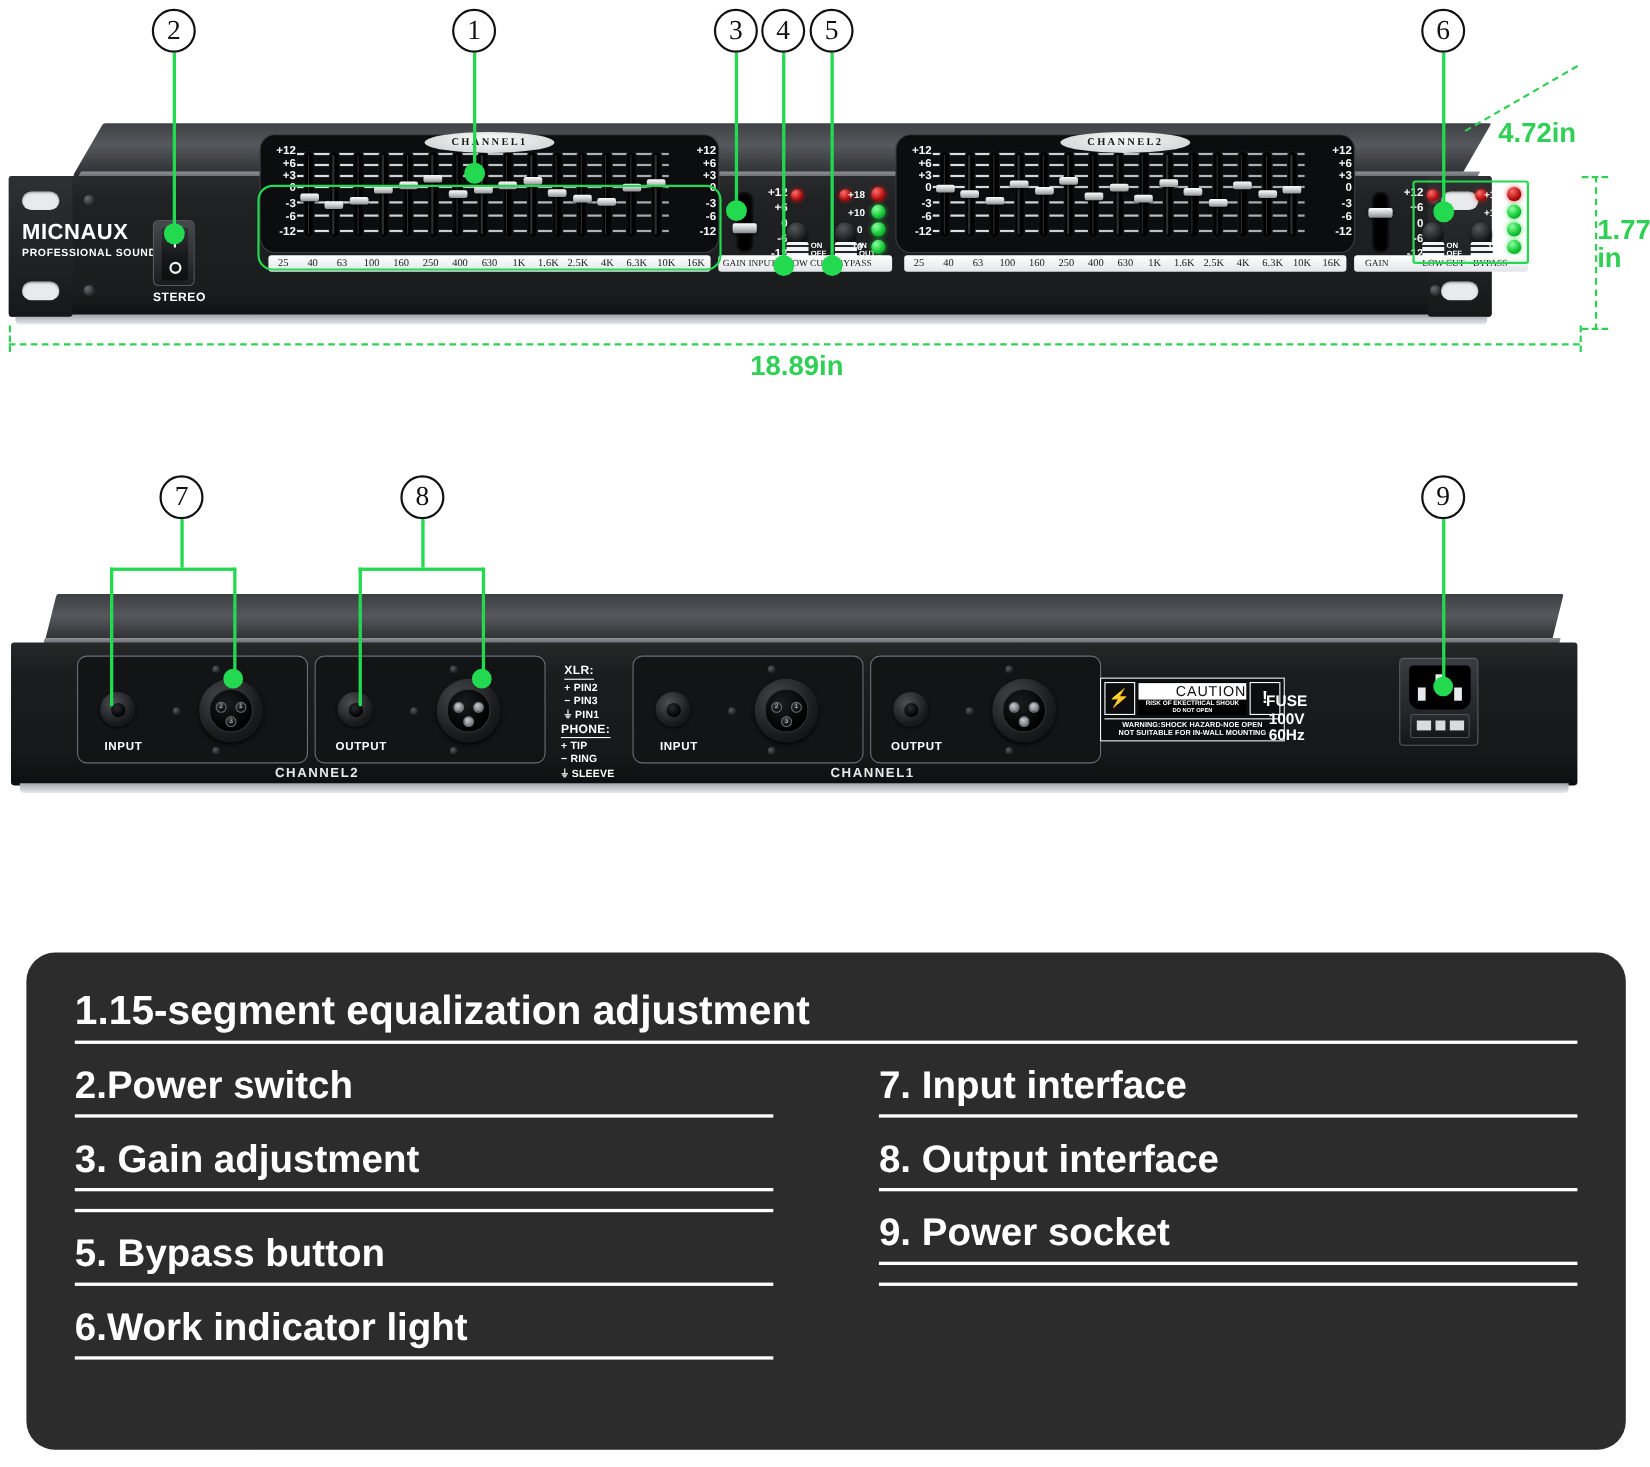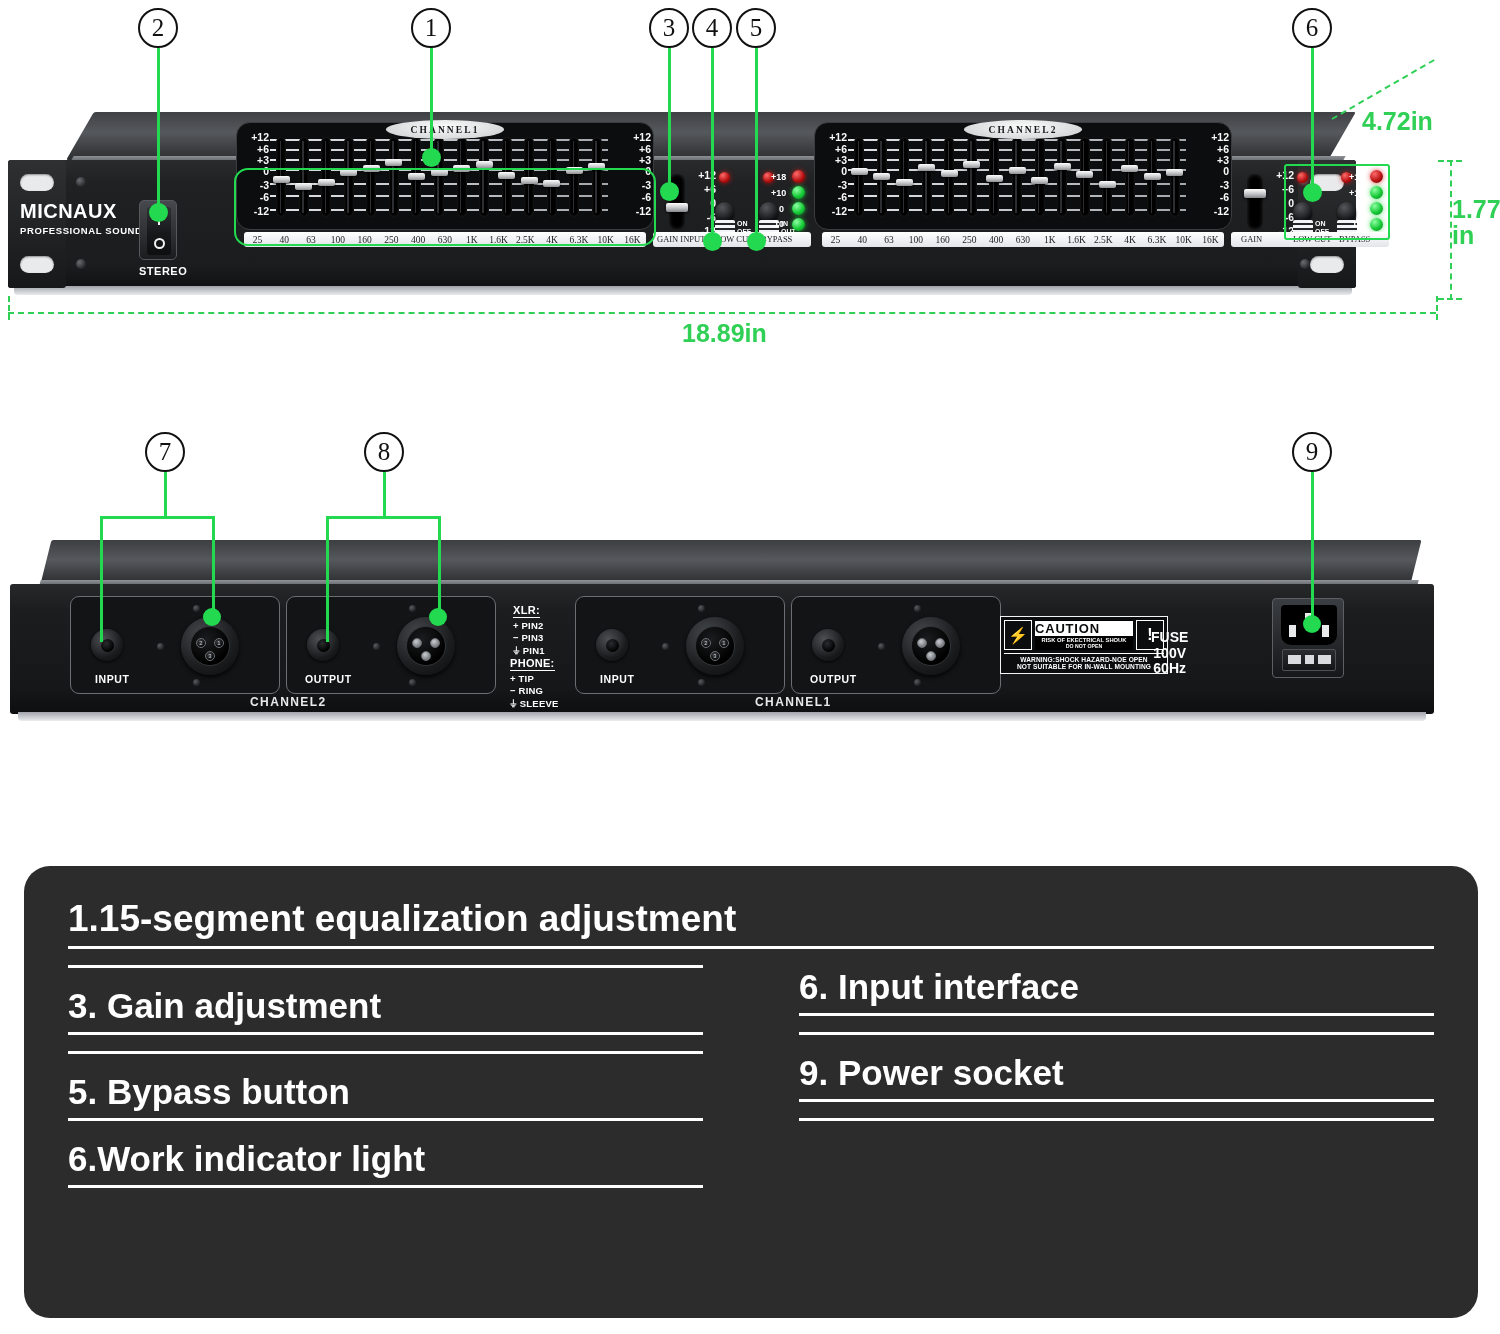--- a/index.html
+++ b/index.html
@@ -287,22 +287,22 @@
     position: absolute; background: #0c0d0e; border: 1.6px solid #f2f4f6;
     padding: 3px; width: 168px;
   }
   .caution-top { display: flex; align-items: stretch; gap: 3px; height: 30px; }
   .tri {
     width: 28px; border: 1.5px solid #fff; display: flex; align-items: center;
     justify-content: center; color: #fff; font-size: 16px; font-weight: bold;
   }
   .caution-mid { flex: 1; background: #000; display: flex; flex-direction: column;
                  align-items: center; justify-content: center; }
-  .caution-mid .c1 { color: #fff; font-size: 13px; font-weight: bold; letter-spacing: .8px;
-                     background: #fff; color: #0c0d0e; width: 100%; text-align: left; }
+  .caution-mid .c1 { color: #fff; font-size: 13px; font-weight: normal; letter-spacing: .8px;
+                     background: #fff; color: #0c0d0e; width: 100%; text-align: right; }
   .caution-mid .c2 { color: #fff; font-size: 5.8px; font-weight: bold; margin-top: 1px; }
   .caution-mid .c3 { color: #fff; font-size: 5.2px; font-weight: bold; }
   .caution-bot { border-top: 1.4px solid #fff; margin-top: 3px; padding-top: 2px;
                  text-align: center; color: #fff; }
   .caution-bot div { font-size: 6.6px; font-weight: bold; letter-spacing: .1px; }
   .fuse-lbl {
     position: absolute; color: #fff; text-align: center; font-size: 14px;
     font-weight: bold; line-height: 1.12; font-family: "Liberation Sans", sans-serif;
   }
   .iec {
@@ -906,32 +906,34 @@
     </div>
   </div>
 
   <div id="legend">
     <div class="legend-row-full">
       <div class="legend-item full">1.15-segment equalization adjustment</div>
       <div class="legend-rule"></div>
     </div>
     <div class="legend-cols">
       <div class="legend-col">
+        <div class="legend-item">2.Power switch</div>
         <div class="legend-rule"></div>
         <div class="legend-item">3. Gain adjustment</div>
         <div class="legend-rule"></div>
         <div class="legend-rule"></div>
         <div class="legend-item">5. Bypass button</div>
         <div class="legend-rule"></div>
         <div class="legend-item">6.Work indicator light</div>
         <div class="legend-rule"></div>
       </div>
       <div class="legend-col">
-        <div class="legend-item">6. Input interface</div>
+        <div class="legend-item">7. Input interface</div>
         <div class="legend-rule"></div>
+        <div class="legend-item">8. Output interface</div>
         <div class="legend-rule"></div>
         <div class="legend-item">9. Power socket</div>
         <div class="legend-rule"></div>
         <div class="legend-rule"></div>
       </div>
     </div>
   </div>
 
 </div>
 

